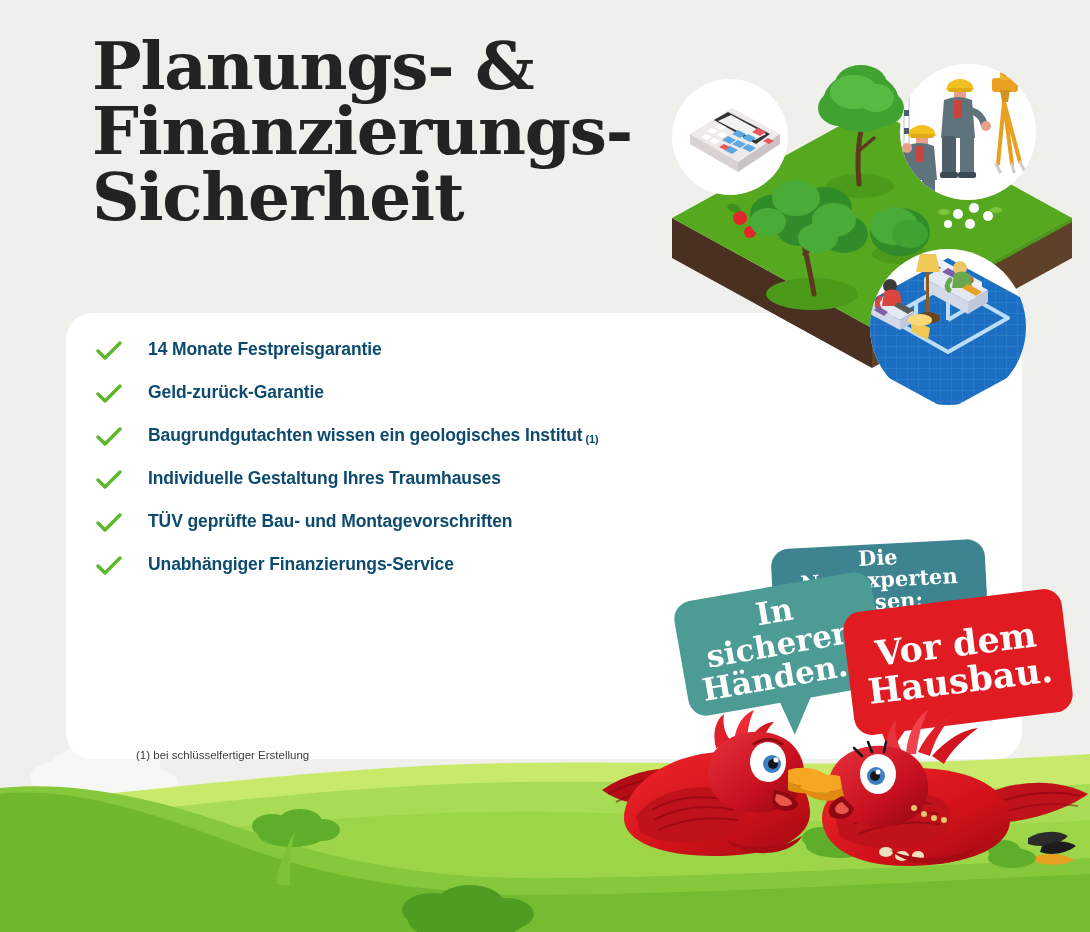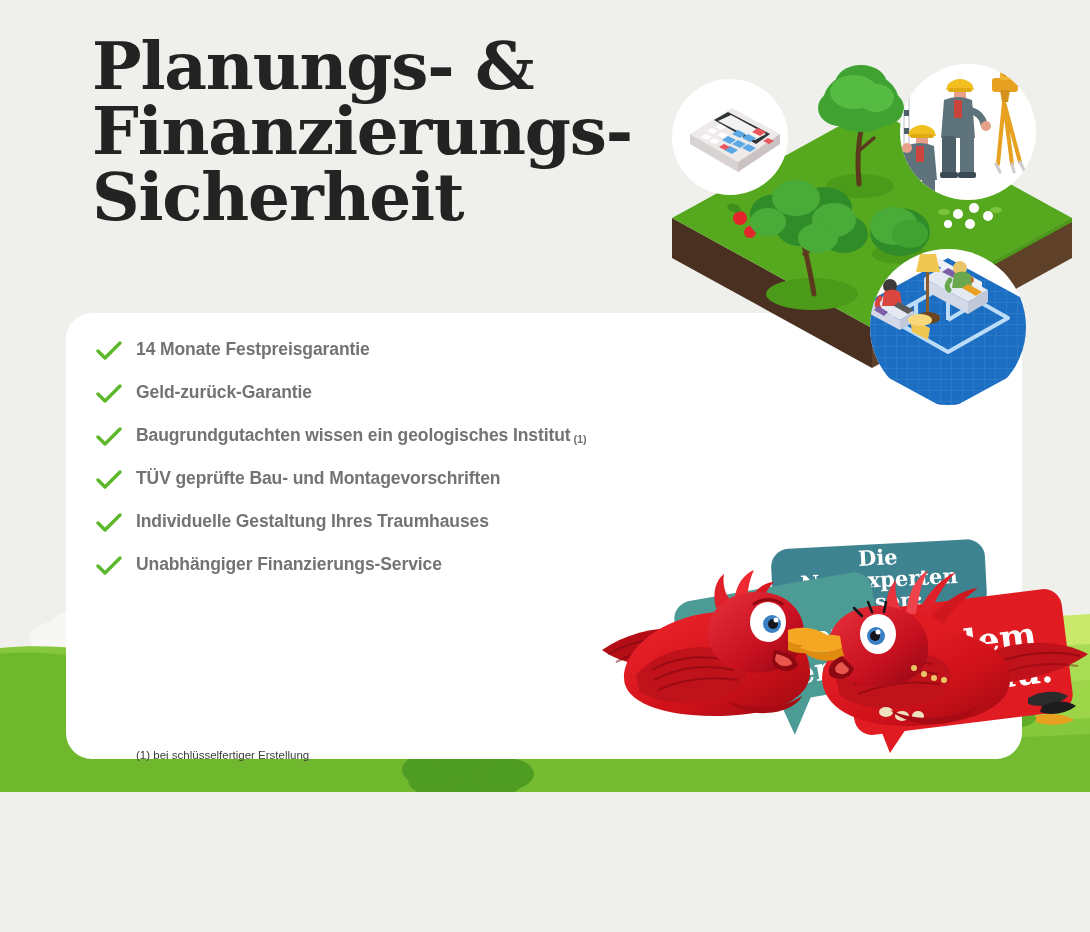--- a/index.html
+++ b/index.html
@@ -13,21 +13,21 @@
 
   body {
     font-family: "Liberation Sans", sans-serif;
     background: #eff0ec;
     position: relative;
   }
 
   #stage {
     position: relative;
     width: 1090px;
-    height: 792px;
+    height: 932px;
     background: #eff0ec;
     overflow: hidden;
   }
 
   
   .landscape {
     position: absolute;
     left: 0;
     bottom: 0;
     width: 1090px;
@@ -87,22 +87,23 @@
     margin-right: 14px;
     margin-top: 2px;
   }
   .check-icon svg { display: block; }
 
   .check-text {
     font-family: "Liberation Sans", sans-serif;
     font-weight: 700;
     font-size: 17.5px;
     line-height: 1.28;
-    color: #737373;
+    color: #0c4a6e;
     letter-spacing: -0.1px;
+    margin-left: 12px;
   }
   .check-text .sup {
     font-size: 11px;
     font-weight: 700;
     vertical-align: baseline;
     position: relative;
     top: 2px;
     margin-left: 3px;
   }
 
@@ -326,30 +327,30 @@
       </span>
       <span class="check-text"><span>Baugrundgutachten wissen ein geologisches Institut</span><span class="sup">(1)</span></span>
     </div>
 
     <div class="check-row">
       <span class="check-icon">
         <svg width="26" height="22" viewBox="0 0 26 22">
             <path d="M2 11 L9 18 L24 3" fill="none" stroke="#5cb82a" stroke-width="3.4" stroke-linecap="round" stroke-linejoin="round"></path>
           </svg>
       </span>
-      <span class="check-text"><span>TÜV geprüfte Bau- und Montagevorschriften</span><span class="sup"></span></span>
+      <span class="check-text"><span>Individuelle Gestaltung Ihres Traumhauses</span><span class="sup"></span></span>
     </div>
 
     <div class="check-row">
       <span class="check-icon">
         <svg width="26" height="22" viewBox="0 0 26 22">
             <path d="M2 11 L9 18 L24 3" fill="none" stroke="#5cb82a" stroke-width="3.4" stroke-linecap="round" stroke-linejoin="round"></path>
           </svg>
       </span>
-      <span class="check-text"><span>Individuelle Gestaltung Ihres Traumhauses</span><span class="sup"></span></span>
+      <span class="check-text"><span>TÜV geprüfte Bau- und Montagevorschriften</span><span class="sup"></span></span>
     </div>
 
     <div class="check-row">
       <span class="check-icon">
         <svg width="26" height="22" viewBox="0 0 26 22">
             <path d="M2 11 L9 18 L24 3" fill="none" stroke="#5cb82a" stroke-width="3.4" stroke-linecap="round" stroke-linejoin="round"></path>
           </svg>
       </span>
       <span class="check-text"><span>Unabhängiger Finanzierungs-Service</span><span class="sup"></span></span>
     </div>

